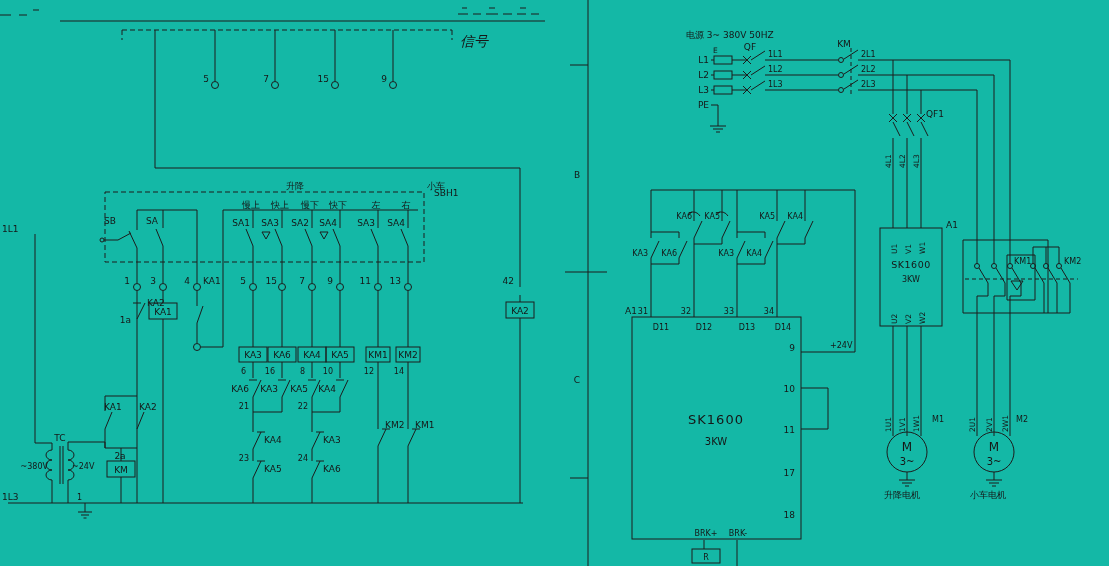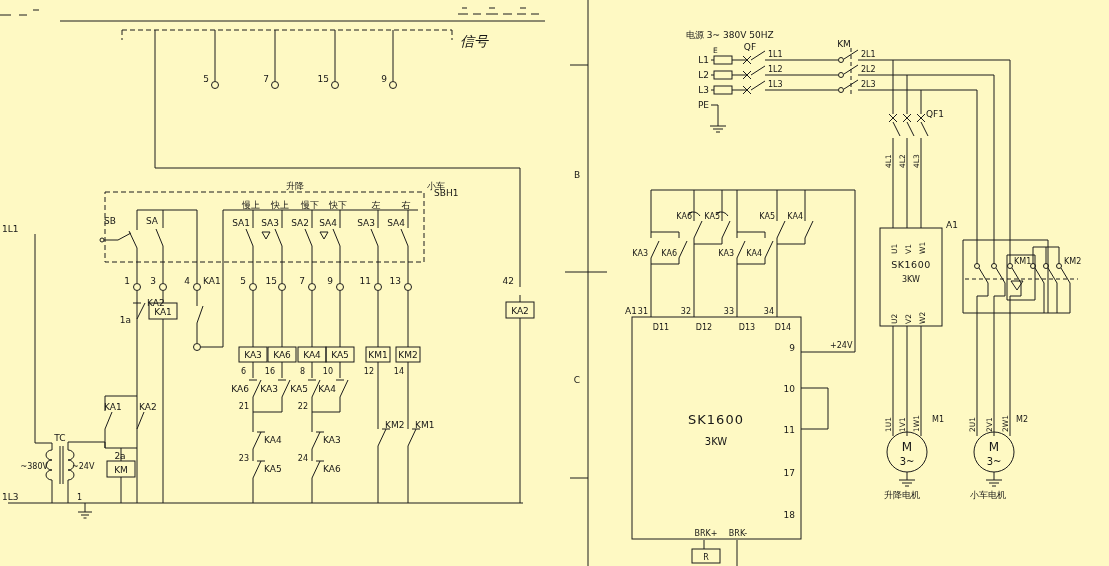--- a/index.html
+++ b/index.html
@@ -1,16 +1,16 @@
 <!DOCTYPE html>
 <html><head>
 <meta charset="utf-8">
 <style>
   html,body{margin:0;padding:0;background:#fff;}
-  #stage{width:1109px;height:566px;background:#fef9c3;position:relative;overflow:hidden;}
+  #stage{width:1109px;height:566px;background:#14b8a6;position:relative;overflow:hidden;}
   svg{display:block;}
   path,rect.box,circle,polyline{stroke:#1c1c1c;stroke-width:1;fill:none;}
   .dash{stroke-dasharray:5 3;}
   .dash2{stroke-dasharray:4 3;}
   text{fill:#161616;stroke:none;font-family:"DejaVu Sans",sans-serif;font-size:9px;}
   .t7{font-size:7.5px;}
   .t8{font-size:8px;}
   .cn{font-size:9px;}
   .big{font-size:14px;font-style:italic;}
   .sk{font-size:13px;letter-spacing:1px;}

